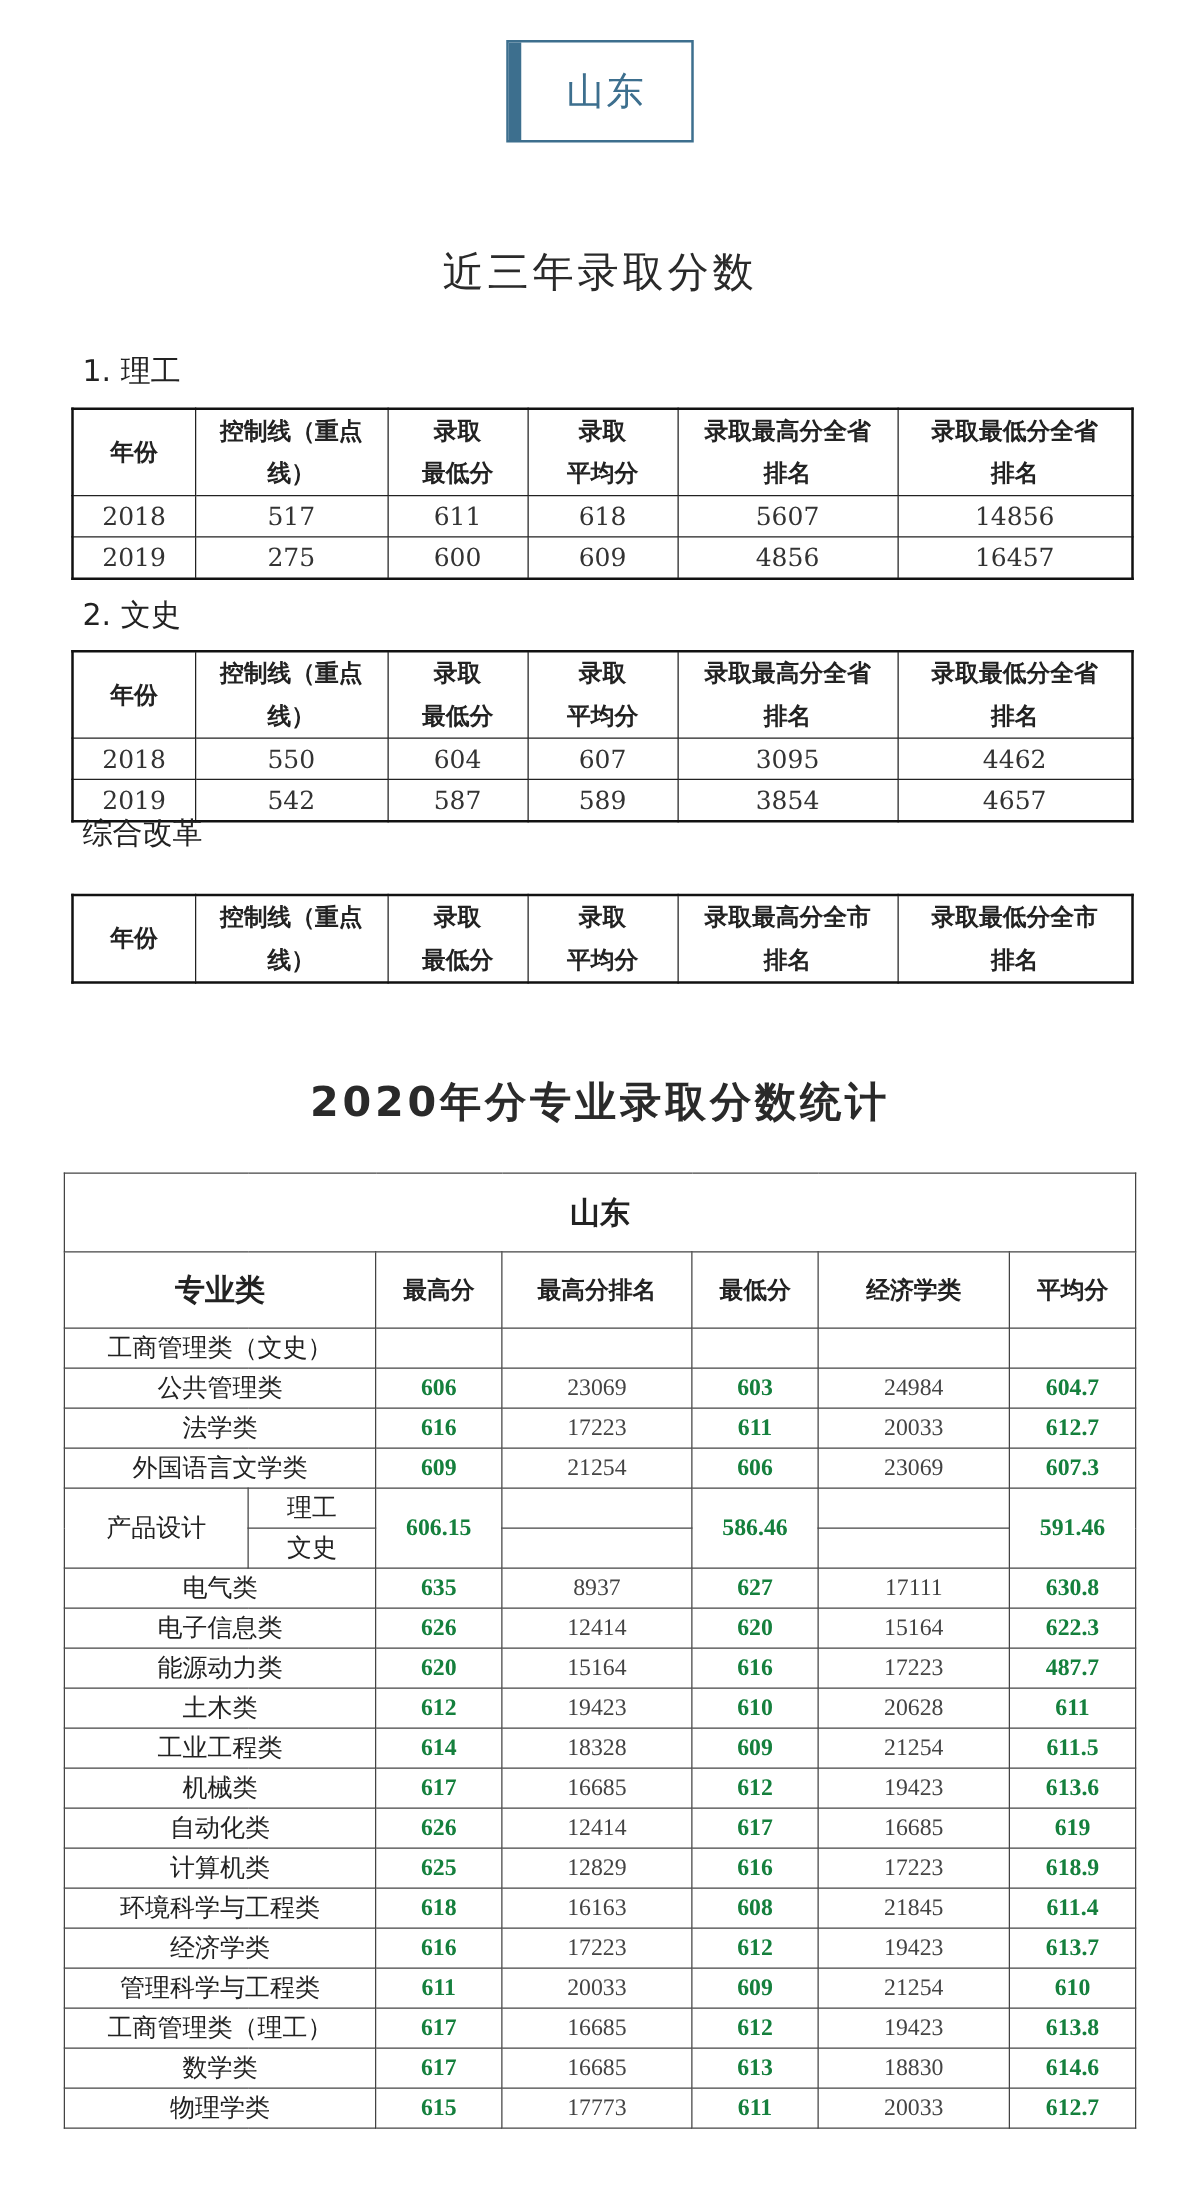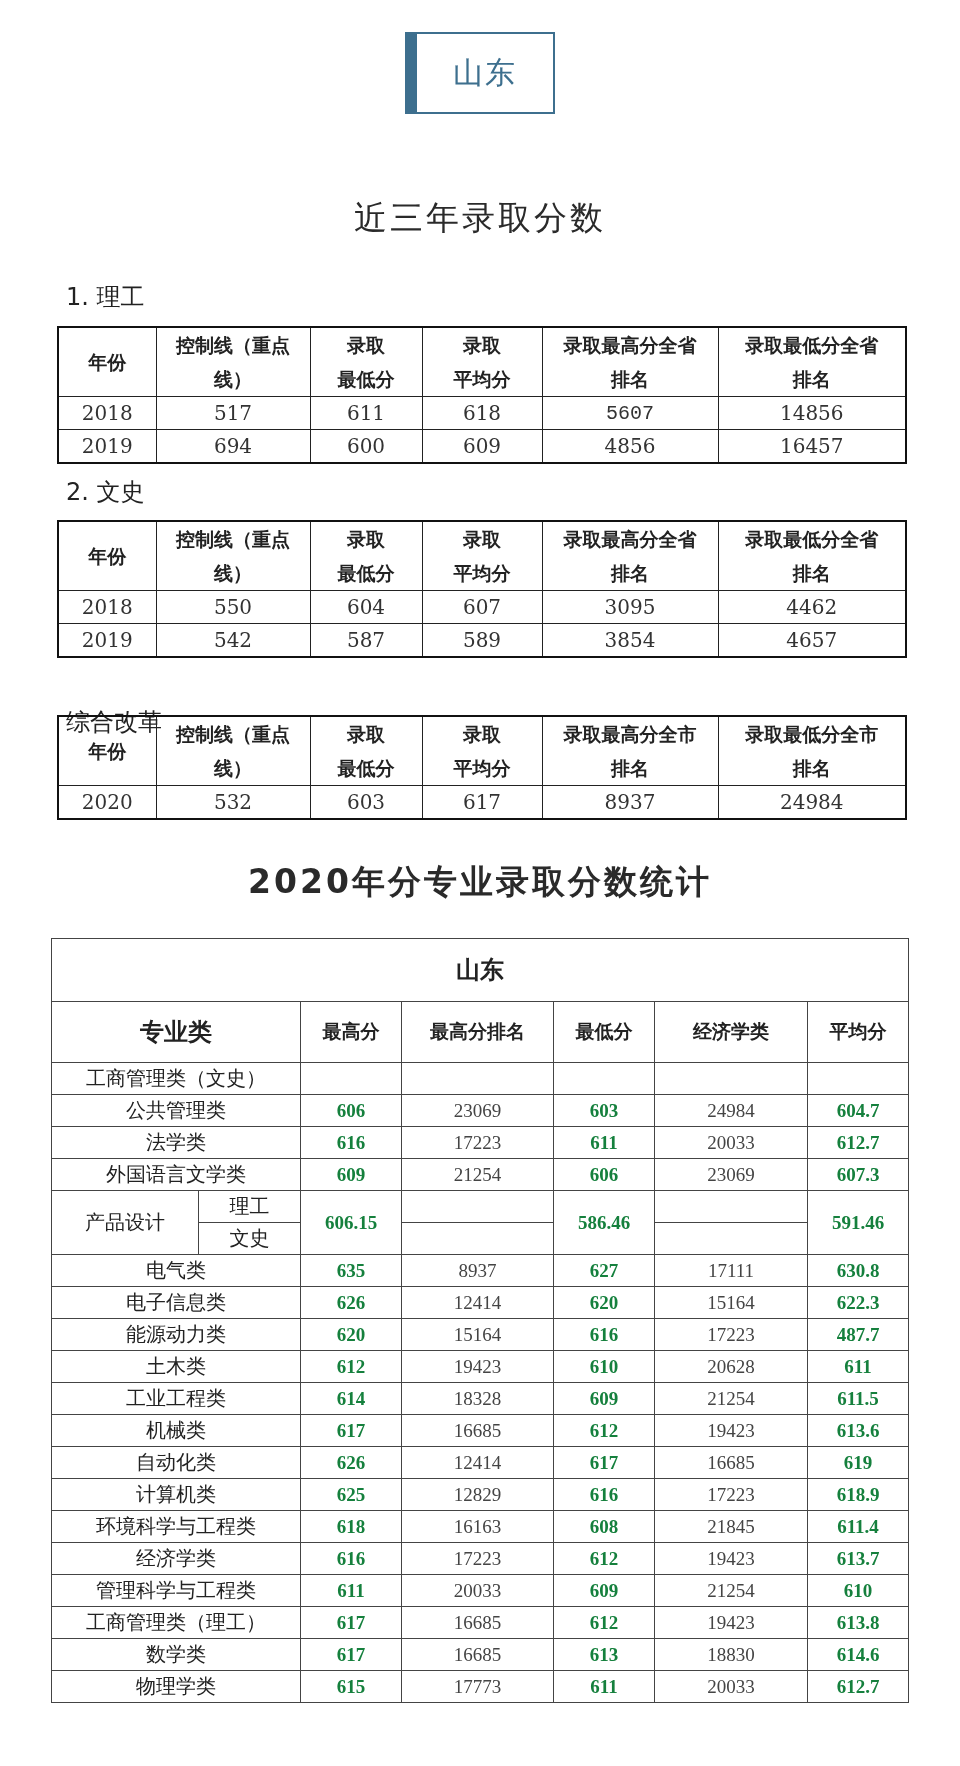--- a/index.html
+++ b/index.html
@@ -72,26 +72,26 @@
         <td class="hd" style="height: 64px;">
           <div>录取最低分全省</div>
           <div>排名</div>
         </td>
       </tr>
       <tr>
         <td style="height: 32px;">2018</td>
         <td style="height: 32px;">517</td>
         <td style="height: 32px;">611</td>
         <td style="height: 32px;">618</td>
-        <td style="height: 32px; font-family: Liberation Mono, monospace;">5607</td>
+        <td style="height: 32px;">5607</td>
         <td style="height: 32px;">14856</td>
       </tr>
       <tr>
         <td style="height: 32px;">2019</td>
-        <td style="height: 32px;">694</td>
+        <td style="height: 32px;">275</td>
         <td style="height: 32px;">600</td>
         <td style="height: 32px;">609</td>
         <td style="height: 32px;">4856</td>
         <td style="height: 32px;">16457</td>
       </tr>
     </tbody>
   </table>
 
 <div class="sub" style="top:476px;">2. 文史</div>
 <table class="t3" id="t1" style="left:57px; top:520px; width:848px;">
@@ -141,21 +141,21 @@
         <td style="height: 32px;">2019</td>
         <td style="height: 32px;">542</td>
         <td style="height: 32px;">587</td>
         <td style="height: 32px;">589</td>
         <td style="height: 32px;">3854</td>
         <td style="height: 32px;">4657</td>
       </tr>
     </tbody>
   </table>
 
-<div class="sub" style="top:706px;">综合改革</div>
+<div class="sub" style="top:650px;">综合改革</div>
 <table class="t3" id="t2" style="left:57px; top:715px; width:848px;">
     <colgroup>
       <col style="width: 98px;">
       <col style="width: 154px;">
       <col style="width: 112px;">
       <col style="width: 120px;">
       <col style="width: 176px;">
       <col style="width: 188px;">
     </colgroup>
     <tbody>
@@ -176,28 +176,20 @@
           <div>平均分</div>
         </td>
         <td class="hd" style="height: 64px; text-align: center;">
           <div>录取最高分全市</div>
           <div>排名</div>
         </td>
         <td class="hd" style="height: 64px;">
           <div>录取最低分全市</div>
           <div>排名</div>
         </td>
-      </tr>
-      <tr>
-        <td style="height: 32px;">2020</td>
-        <td style="height: 32px;">532</td>
-        <td style="height: 32px;">603</td>
-        <td style="height: 32px;">617</td>
-        <td style="height: 32px;">8937</td>
-        <td style="height: 32px;">24984</td>
       </tr>
     </tbody>
   </table>
 
 <div class="h1 bold" style="top:860px;">2020年分专业录取分数统计</div>
 
 <table class="big" id="bigt">
   <colgroup>
     <col style="width:147px">
       <col style="width:102px">

